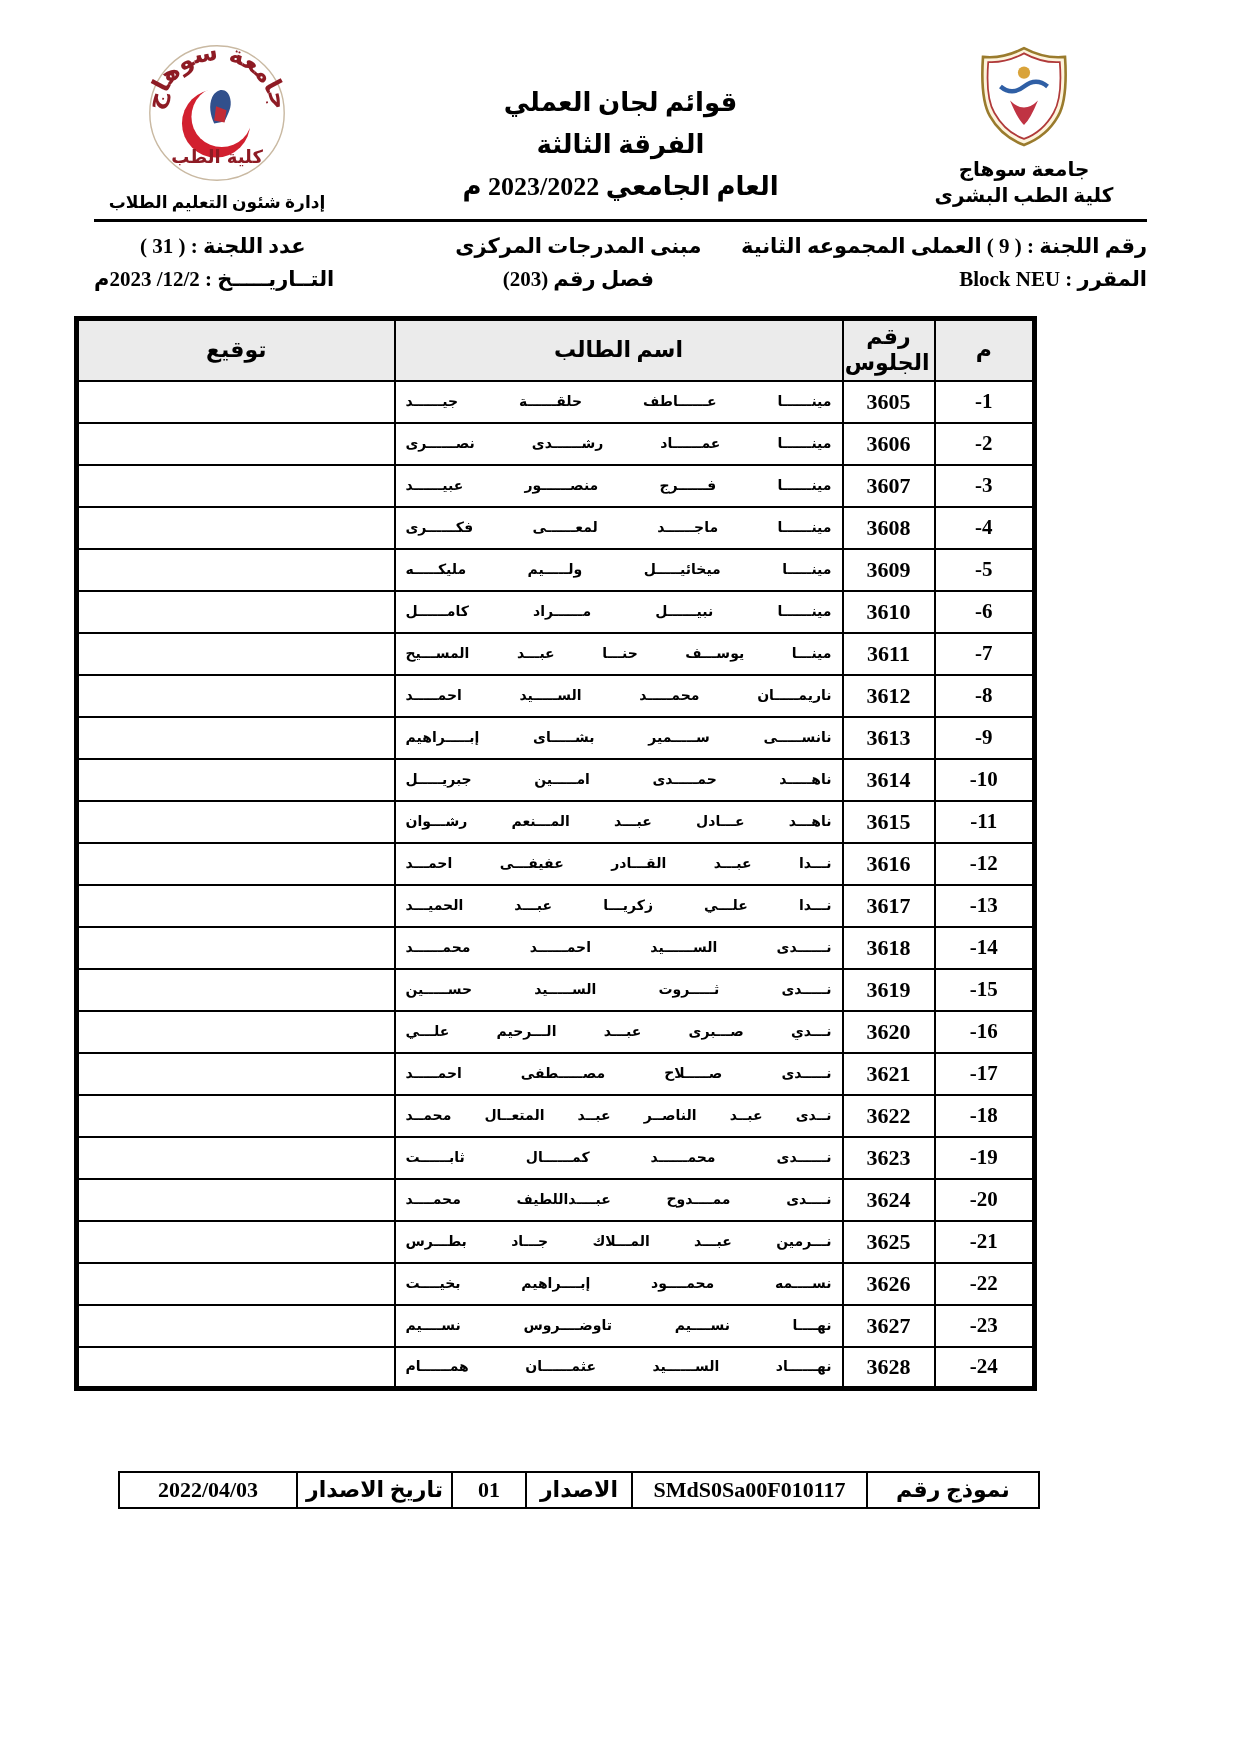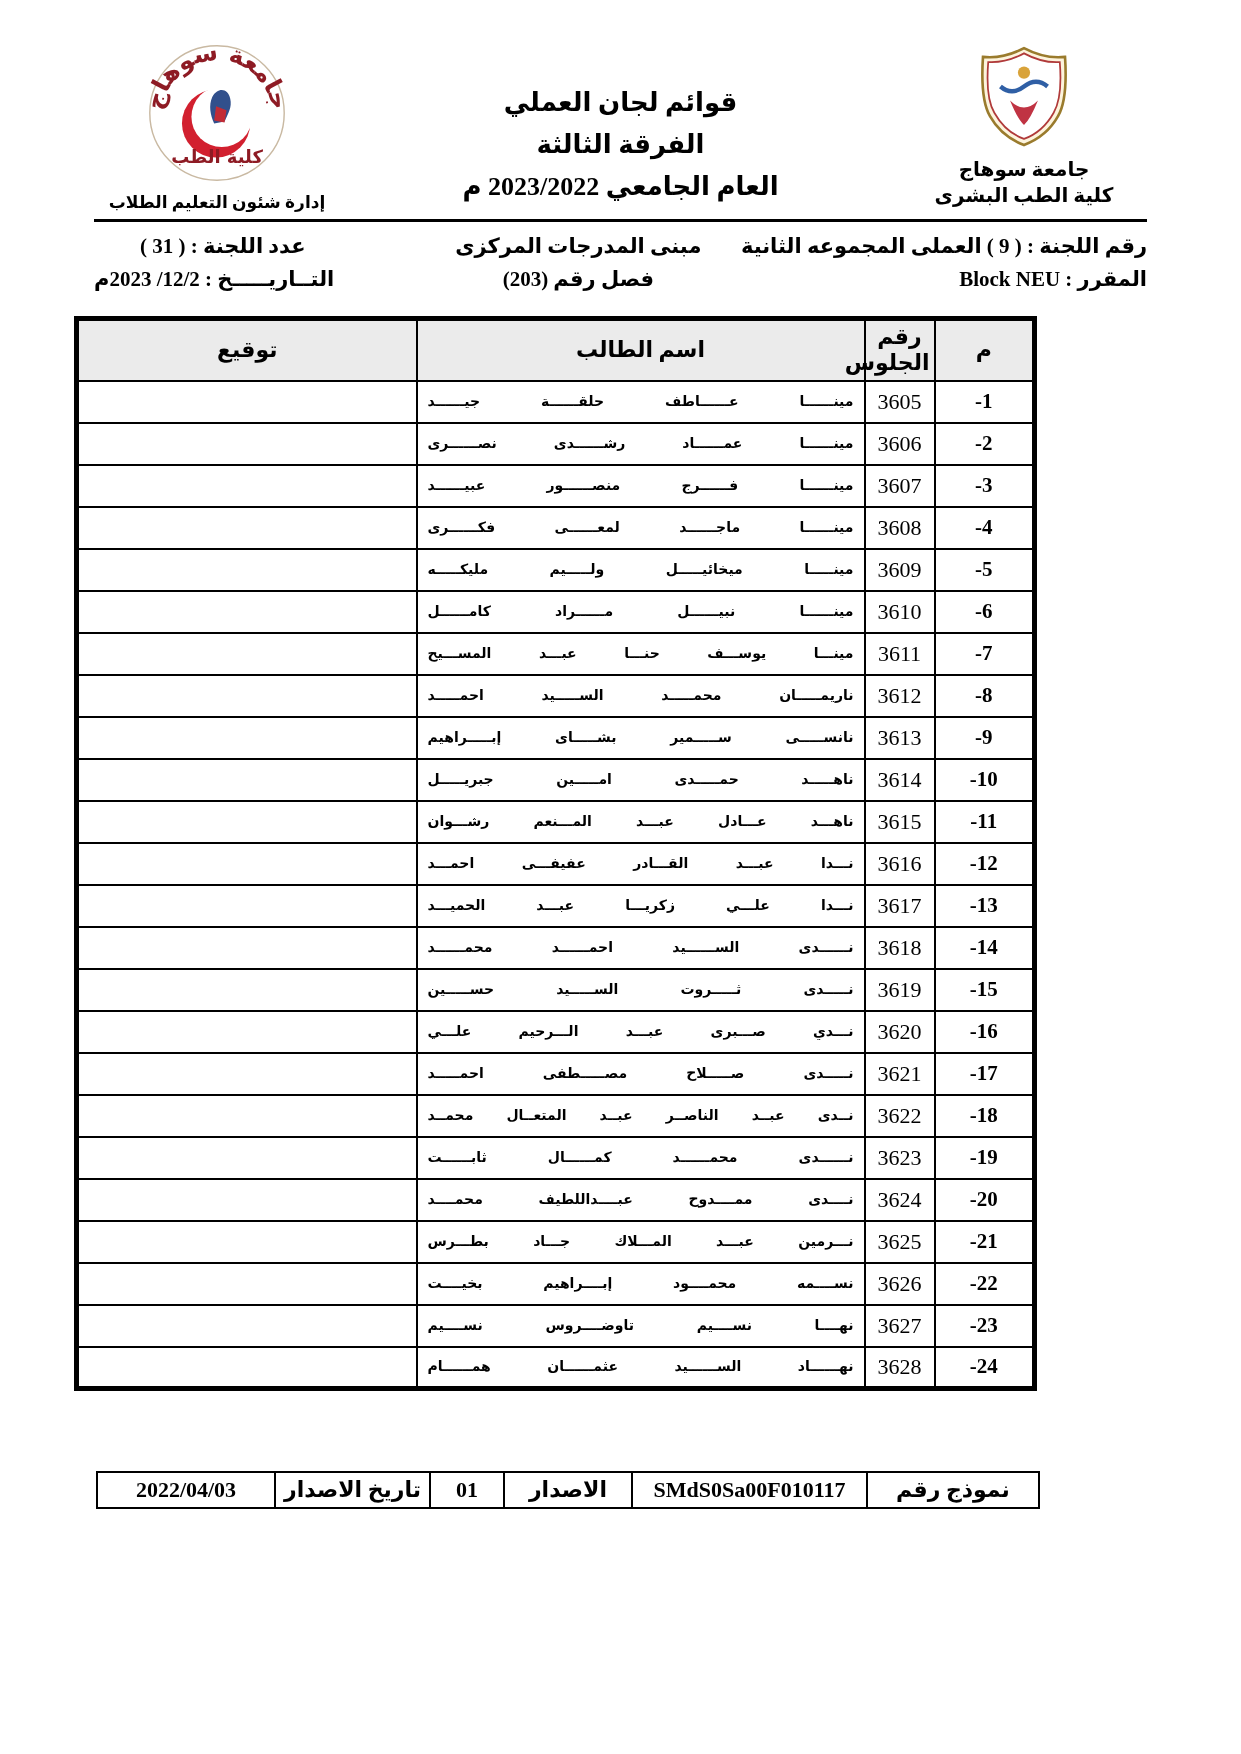--- a/index.html
+++ b/index.html
@@ -69,30 +69,30 @@
     background: #ebebeb;
     height: 62px;
     font-size: 22px;
     font-weight: bold;
     text-align: center;
     line-height: 1.2;
     padding: 2px 4px;
   }
   table.students td { height: 42px; }
   .col-index { width: 100px; }
-  .col-seat  { width: 70px; margin-top: 34px; }
+  .col-seat  { width: 92px; margin-top: 34px; }
   .col-name  { width: 448px; }
   .col-sign  { width: auto; }
   td.col-index {
     text-align: center; direction: ltr;
     font-weight: bold; font-size: 21px;
   }
   td.col-seat {
     text-align: center;
-    font-weight: normal; font-size: 22px;
+    font-weight: bold; font-size: 22px;
   }
   td.col-name {
     font-weight: bold; font-size: 14px;
     padding: 2px 10px;
     text-align: justify;
     text-align-last: justify;
     overflow: hidden;
   }
   td.col-sign { background: #fff; }
 
@@ -108,21 +108,21 @@
     height: 36px;
     text-align: center;
     vertical-align: middle;
     font-weight: bold;
     font-size: 22px;
     padding: 2px 8px;
   }
   td.ltr { direction: ltr; }
   .fw-c0 { width: 172px; }
   .fw-c1 { width: 235px; }
-  .fw-c2 { width: 128px; border-radius: 6px; }
+  .fw-c2 { width: 106px; border-radius: 6px; }
   .fw-c3 { width: 74px; }
   .fw-c4 { width: 155px; }
   .fw-c5 { width: 178px; }
 </style>
 </head>
 <body>
 
 <div class="page">
 
   <div class="header">

